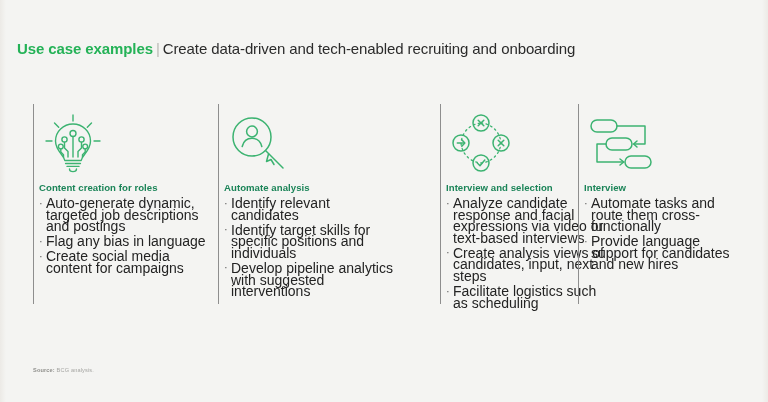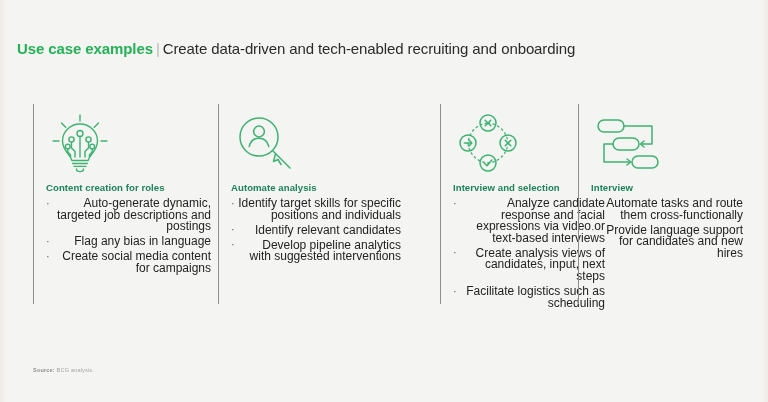--- a/index.html
+++ b/index.html
@@ -47,21 +47,21 @@
     left: 0;
     top: 104px;
     width: 768px;
     height: 200px;
   }
   .col {
     position: absolute;
     top: 0;
     height: 200px;
     border-left: 1px solid #8e8e8e;
-    padding-left: 12px;
+    padding-left: 5px;
   }
   .col-0 { left: 33px;  width: 178px; }
   .col-1 { left: 218px; width: 183px; }
   .col-2 { left: 408px; width: 165px; margin-left: 32px; }
   .col-3 { left: 578px; width: 165px; }
 
   
   .icon-wrap {
     height: 78px;
     display: flex;
@@ -78,26 +78,25 @@
     margin: 0 0 5px 0;
     letter-spacing: 0.05px;
   }
   ul.bullets {
     list-style: none;
     margin: 0;
     padding: 0;
   }
   ul.bullets li {
     position: relative;
-    font-size: 12px;
+    font-size: 14px;
     line-height: 11.6px;
     color: #232323;
     padding-left: 7px;
     margin-bottom: 3.5px;
-    text-align: right;
   }
   ul.bullets li::before {
     content: "\00B7";
     position: absolute;
     left: 0;
     top: -0.5px;
     color: #5c5c5c;
     font-size: 11px;
     line-height: 11.6px;
   }
@@ -183,22 +182,22 @@
 
         <path d="M15.2 34.5 C16.4 29.3 20.3 26.3 25 26.3 C29.7 26.3 33.6 29.3 34.8 34.5"></path>
 
         <line x1="38.5" y1="38.5" x2="56" y2="56"></line>
 
         <path d="M41.5 42 L39.5 49.5 L44 47.5 L47 52.5"></path>
       </svg>
     </div>
     <h2 class="col-heading">Automate analysis</h2>
     <ul class="bullets">
+      <li>Identify relevant candidates</li>
       <li>Identify target skills for specific positions and individuals</li>
-      <li>Identify relevant candidates</li>
       <li>Develop pipeline analytics with suggested interventions</li>
     </ul>
   </div>
 
   <div class="col col-2">
     <div class="icon-wrap">
       <svg width="64" height="62" viewBox="0 0 64 62" fill="none" stroke="#3cb371" stroke-width="1.5" stroke-linecap="round" stroke-linejoin="round">
 
         <path d="M32 11 C43 12 51 20 52 31 C51 42 43 50 32 51 C21 50 13 42 12 31 C13 20 21 12 32 11 Z" stroke-dasharray="1.6 3.4" stroke-width="1.3"></path>
 

